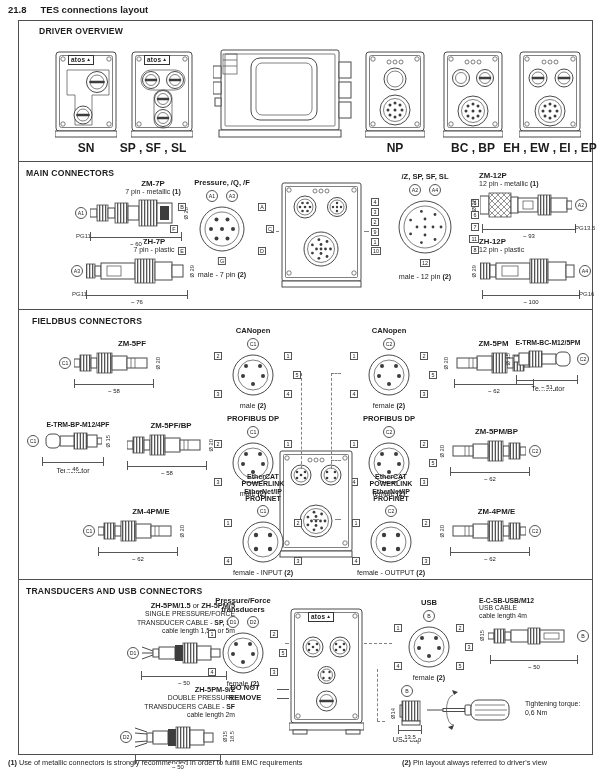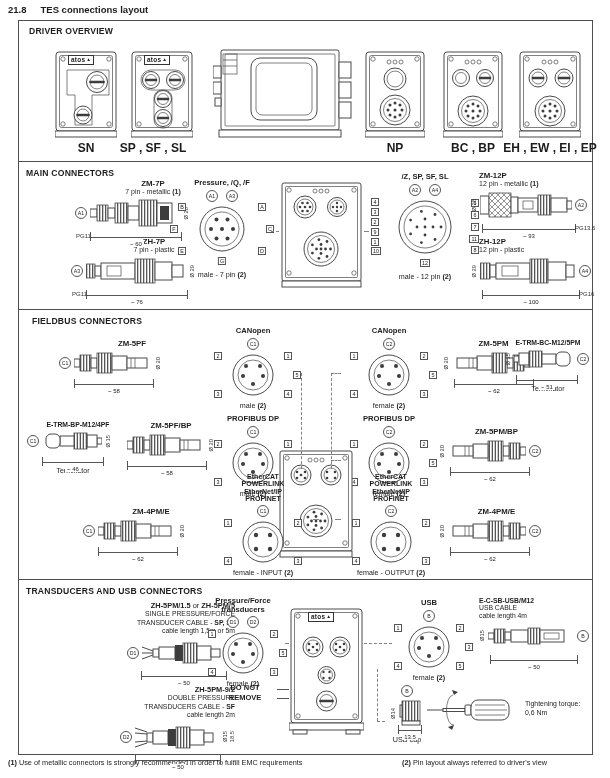--- a/index.html
+++ b/index.html
@@ -88,21 +88,21 @@
 
   <div class="hdr">
     <span class="num">21.8</span><span>TES connections layout</span>
   </div>
 
   <div class="frame">
     <div class="divline" style="top:140px"></div>
     <div class="divline" style="top:288px"></div>
     <div class="divline" style="top:558px"></div>
 
-    <div class="sec-title" style="left:10px;top:5px">DRIVER OVERVIEW</div>
+    <div class="sec-title" style="left:20px;top:5px">DRIVER OVERVIEW</div>
 
     <div class="mod" style="left:36px;top:30px;width:62px;height:88px">
       <svg width="62" height="88">
         <rect x="1" y="1" width="60" height="79" rx="3" class="s"></rect>
           <rect x="4.5" y="4.5" width="53" height="72" rx="2" class="t"></rect>
         <circle cx="8" cy="8" r="2.2" class="t"></circle>
           <circle cx="54" cy="8" r="2.2" class="t"></circle>
           <circle cx="8" cy="73" r="2.2" class="t"></circle>
           <circle cx="54" cy="73" r="2.2" class="t"></circle>
         <path d="M12,19 h42 v25 h-17 v30 h-17 v-30 h-8 z" class="t"></path>

